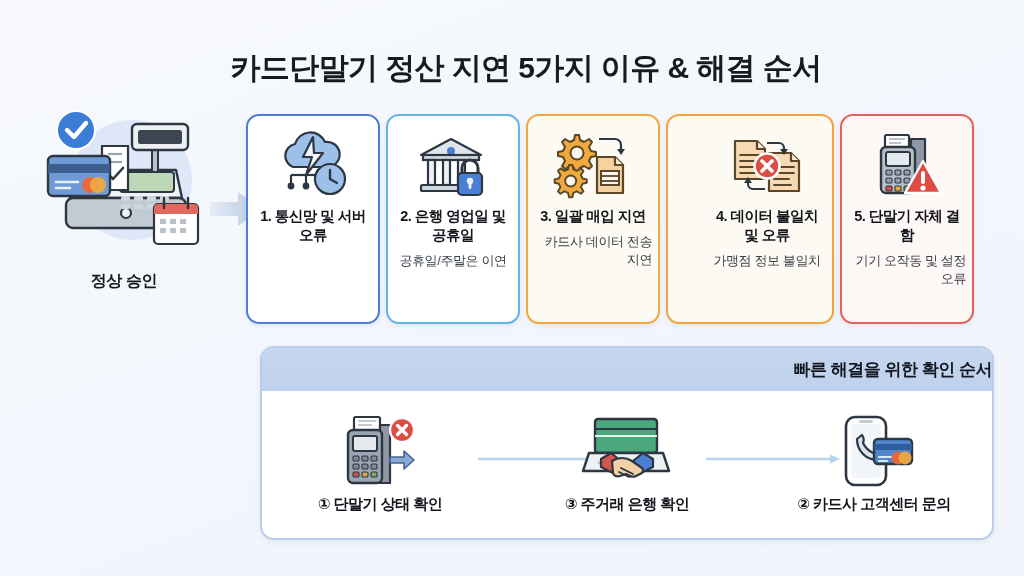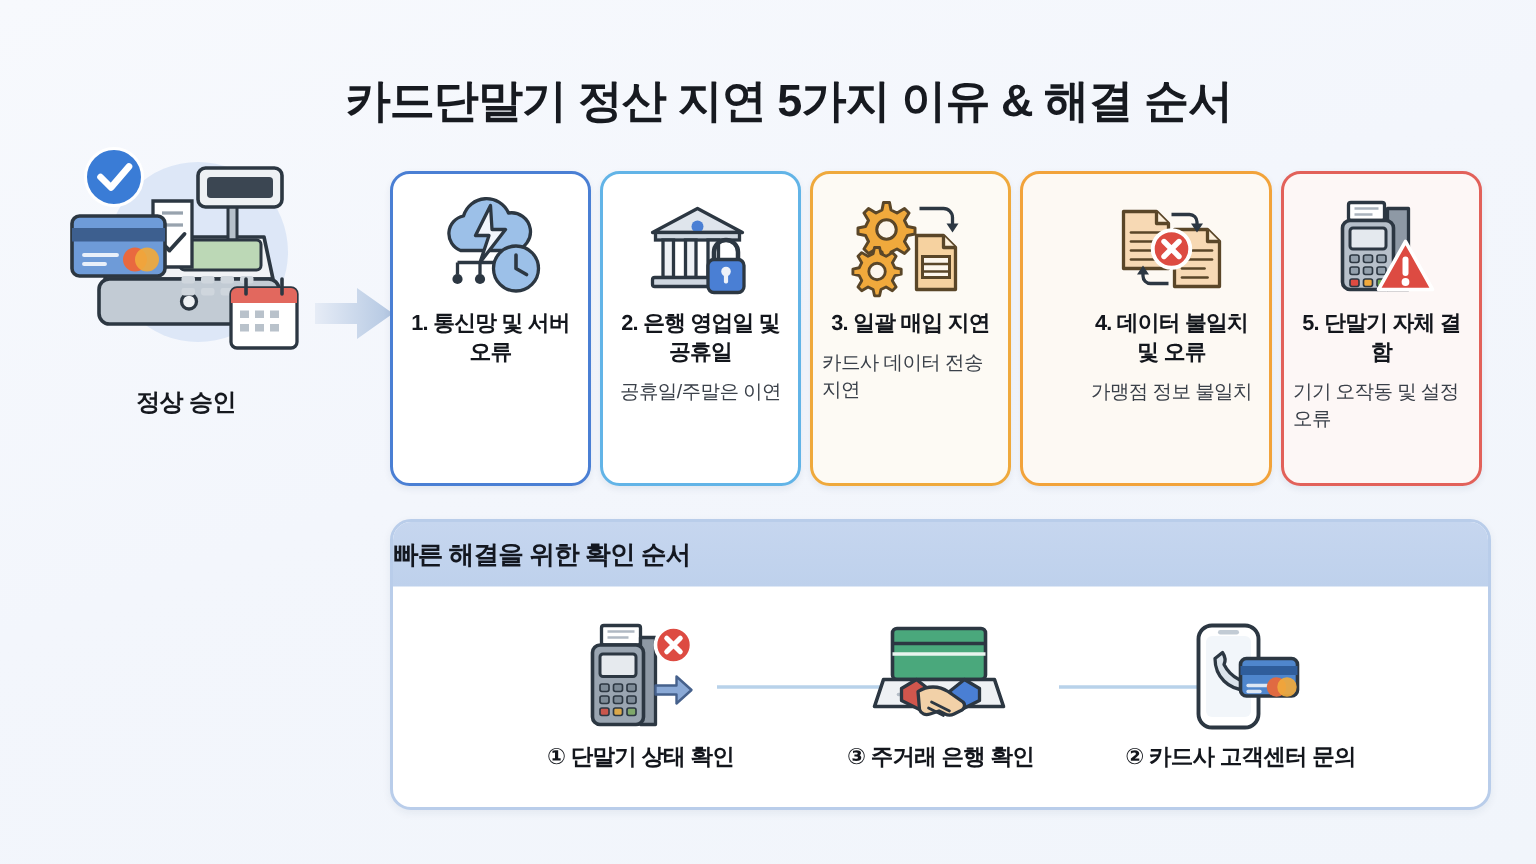--- a/index.html
+++ b/index.html
@@ -32,21 +32,21 @@
     letter-spacing: -0.6px;
     color: #171a20;
     line-height: 1.2;
     margin-left: 28px;
   }
 
   
   .left-block {
     position: absolute;
     left: 18px;
-    top: 96px;
+    top: 108px;
     width: 212px;
     text-align: center;
   }
   .illus {
     position: relative;
     width: 200px;
     height: 150px;
     margin: 0 auto;
   }
   .left-caption {
@@ -67,21 +67,21 @@
     position: absolute;
     left: 208px;
     top: 186px;
     width: 56px;
     height: 46px;
   }
 
   
   .cards {
     position: absolute;
-    left: 260px;
+    left: 246px;
     top: 114px;
     width: 728px;
     height: 210px;
     display: flex;
     gap: 6px;
     border-radius: 26px;
   }
   .card {
     flex: 1 1 0;
     border-radius: 13px;
@@ -106,21 +106,21 @@
     font-weight: bold;
     line-height: 1.32;
     text-align: center;
     color: #13161c;
     letter-spacing: -0.5px;
     margin-bottom: 7px;
   }
   .card .c-sub {
     font-size: 13px;
     line-height: 1.35;
-    text-align: left;
+    text-align: right;
     color: #3a4049;
     letter-spacing: -0.4px;
   }
   
   .card.v1 { border-color: #4a7fd4; background: #ffffff; }
   .card.v2 { border-color: #62b4e7; background: #ffffff; }
   .card.v3 { border-color: #efa93c; background: #fdfaf4; }
   .card.v4 { border-color: #f2a33a; background: #fdf9f3; padding-left: 40px; }
   .card.v5 { border-color: #e2615a; background: #fdf7f6; }
 
@@ -135,35 +135,35 @@
     border-radius: 14px;
     background: #ffffff;
     overflow: hidden;
     box-shadow: 0 2px 6px rgba(30, 50, 90, 0.07);
   }
   .panel-head {
     height: 43px;
     background: linear-gradient(180deg, #c6d6ef 0%, #bed1ec 100%);
     display: flex;
     align-items: center;
-    justify-content: flex-start;
+    justify-content: flex-end;
   }
   .panel-head-text {
     font-size: 17px;
     font-weight: bold;
     color: #131720;
     letter-spacing: -0.5px;
   }
   .panel-body {
     position: relative;
     height: 145px;
     display: flex;
     align-items: center;
-    justify-content: center;
-    padding: 0 34px;
+    justify-content: space-between;
+    padding: 0 18px;
     box-sizing: border-box;
   }
   .step {
     width: 200px;
     text-align: center;
     position: relative;
     z-index: 2;
   }
   .step .s-icon {
     height: 76px;

